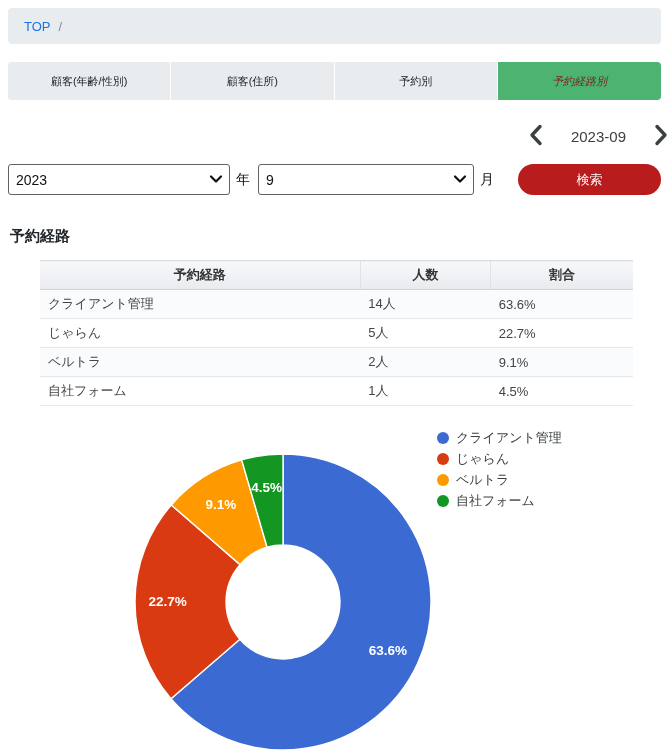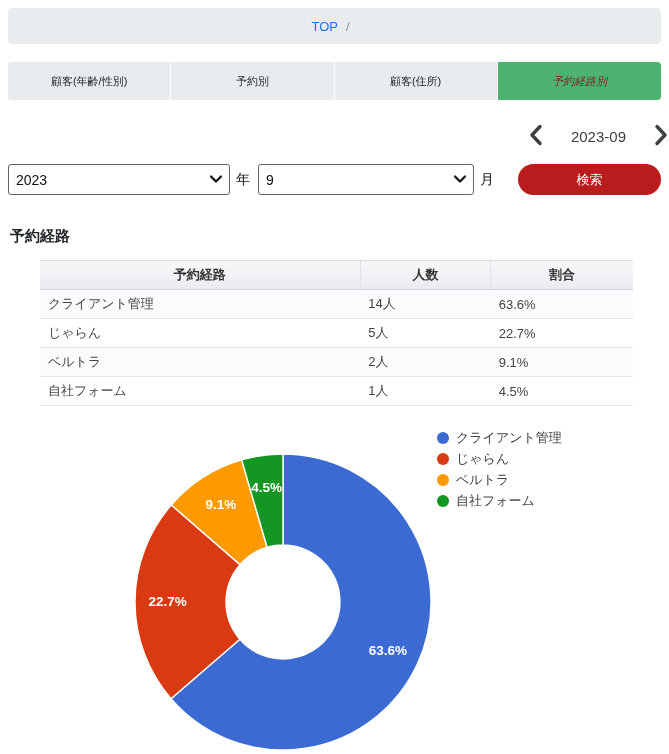--- a/index.html
+++ b/index.html
@@ -6,21 +6,21 @@
   html, body { background: #fff; }
   body {
     width: 669px; height: 754px;
     font-family: "Liberation Sans", "DejaVu Sans", sans-serif;
     color: #212529; font-size: 13px; overflow: hidden; position: relative;
   }
   
   .breadcrumb {
     margin: 8px 8px 0 8px; height: 36px; background: #e9ecef;
     border-radius: 4px; display: flex; align-items: center; padding: 0 16px;
-    font-size: 13px; color: #495057; justify-content: center;
+    font-size: 13px; color: #495057;
   }
   .breadcrumb a { color: #1a73e8; text-decoration: none; cursor: pointer; }
   .breadcrumb .sep { margin: 0 8px; color: #868e96; }
   
   .tabs {
     margin: 18px 8px 0 8px; height: 38px; display: flex;
     border-radius: 4px; overflow: hidden; background: #e9ecef;
   }
   .tab {
     flex: 1 1 25%; display: flex; align-items: center; justify-content: center;
@@ -84,22 +84,22 @@
 </head>
 <body>
 
 <div class="breadcrumb">
   <a>TOP</a>
   <span class="sep">/</span>
 </div>
 
 <div class="tabs" id="tabs-bar">
     <div class="tab">顧客(年齢/性別)</div>
+    <div class="tab">顧客(住所)</div>
     <div class="tab">予約別</div>
-    <div class="tab">顧客(住所)</div>
     <div class="tab active">予約経路別</div>
   </div>
 
 <div class="date-nav">
   <button class="nav-btn">
     <span>
       <svg width="15" height="22" viewBox="0 0 15 22">
           <path d="M12 2.5 L4 11 L12 19.5" fill="none" stroke="#3c4043" stroke-width="3.4" stroke-linecap="round" stroke-linejoin="round"></path>
         </svg>
     </span>

